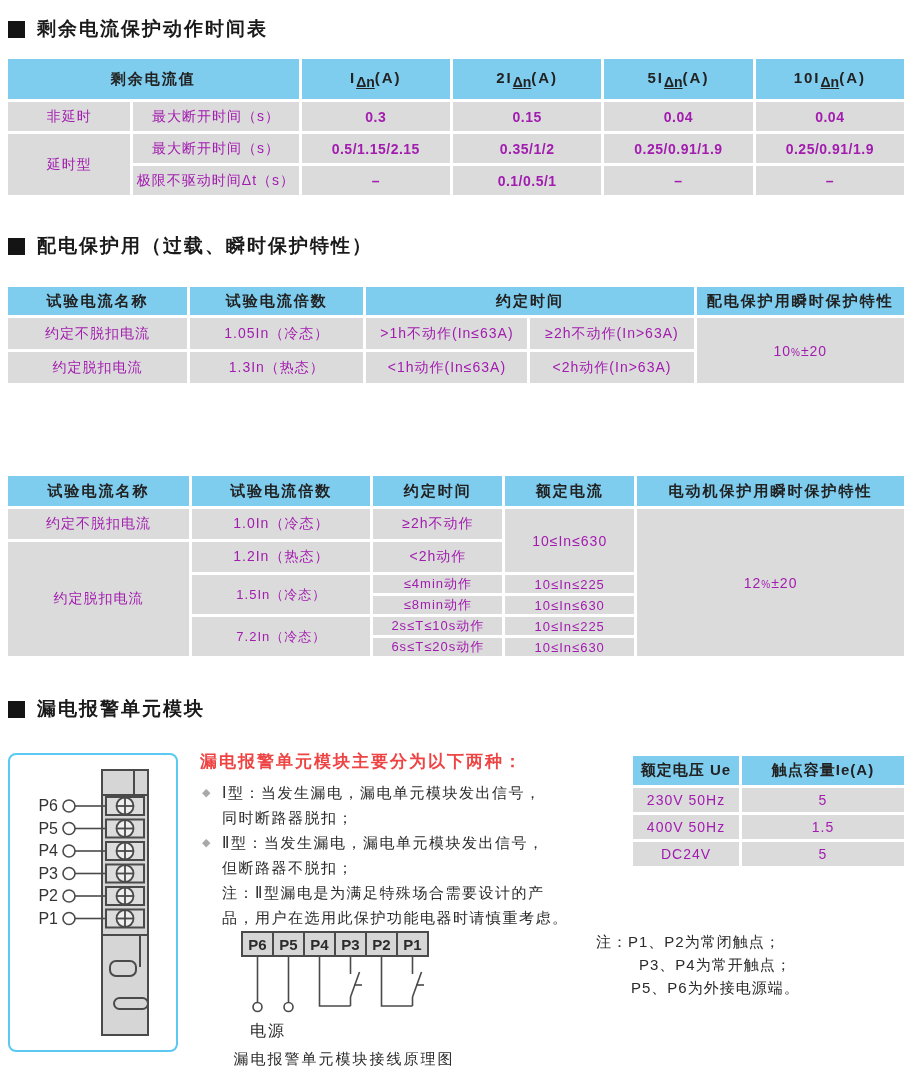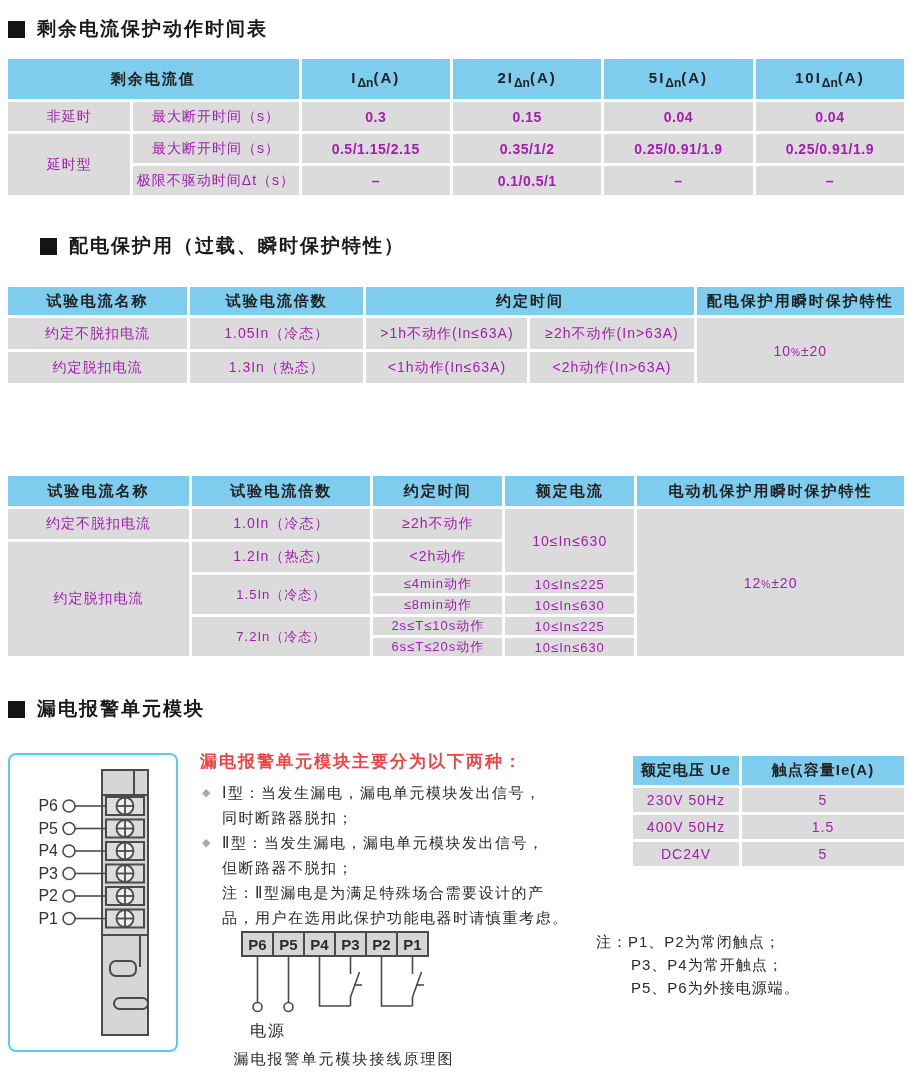--- a/index.html
+++ b/index.html
@@ -11,21 +11,21 @@
              font-size:19px;font-weight:bold;color:#1a1a1a;letter-spacing:2px;}
   .sq{width:17px;height:17px;background:#141414;flex:0 0 auto;}
 
   
   table.dt{position:absolute;border-collapse:separate;border-spacing:3px;table-layout:fixed;}
   table.dt th{background:#7ecdef;font-weight:bold;font-size:15px;color:#222;
               letter-spacing:2px;text-align:center;padding:0 2px;}
   table.dt td{background:#dbdbdb;font-size:14px;color:#a21caf;text-align:center;
               padding:0 2px;letter-spacing:1px;}
   table.dt td.num{letter-spacing:0.5px;font-weight:bold;}
-  th sub, td sub{font-size:12px;letter-spacing:0;}
+  th sub, td sub{font-size:14px;letter-spacing:0;text-decoration:underline;}
   .pct{font-size:10px;}
 
   
   #t1 th{height:40px;margin-left:31px;} #t1 td{height:29px;}
   #t2 th{height:28px;} #t2 td{height:31px;}
   #t3 th{height:30px;} #t3 td{height:30px;} #t3 tr.short td{height:16px;font-size:13px;}
   #vt th{height:29px;letter-spacing:1px;margin-top:36px;} #vt td{height:24px;}
 
   
   .module-box{position:absolute;left:8px;top:753px;width:166px;height:295px;
@@ -36,21 +36,21 @@
          letter-spacing:2px;font-weight:bold;}
   .bullets{position:absolute;left:202px;top:780px;width:450px;font-size:15px;
            line-height:25px;color:#2b2b2b;letter-spacing:1.5px;}
   .b-line{display:flex;align-items:flex-start;}
   .diamond{color:#a9a9a9;font-size:11px;line-height:25px;width:20px;flex:0 0 auto;}
   .indent{padding-left:20px;}
 
   
   .pnotes{position:absolute;left:596px;top:930px;font-size:15px;line-height:23px;
           color:#2b2b2b;letter-spacing:1px;}
-  .pnotes .cont{padding-left:35px;}
+  .pnotes .cont{padding-left:35px;text-align:center;}
 
   
   .wiring{position:absolute;left:228px;top:926px;}
   .caption{position:absolute;left:214px;top:1050px;width:260px;text-align:center;
            font-size:15px;color:#2b2b2b;letter-spacing:2px;}
 
   svg text{font-family:"Liberation Sans","DejaVu Sans",sans-serif;}
 </style>
 </head>
 <body>
@@ -98,21 +98,21 @@
     <tr>
       <td>极限不驱动时间Δt（s）</td>
       <td class="num">–</td>
       <td class="num">0.1/0.5/1</td>
       <td class="num">–</td>
       <td class="num">–</td>
     </tr>
   </tbody>
     </table>
 
-  <div class="sec-title" style="left:8px;top:233px;margin-left:32px;">
+  <div class="sec-title" style="left:8px;top:233px;">
     <span class="sq"></span>
     <span>配电保护用（过载、瞬时保护特性）</span>
   </div>
 
   <table class="dt" id="t2" style="left:5px;top:284px;width:902px;">
     <colgroup>
         <col style="width:178px">
         <col style="width:172px">
         <col style="width:160px">
         <col style="width:162px">

